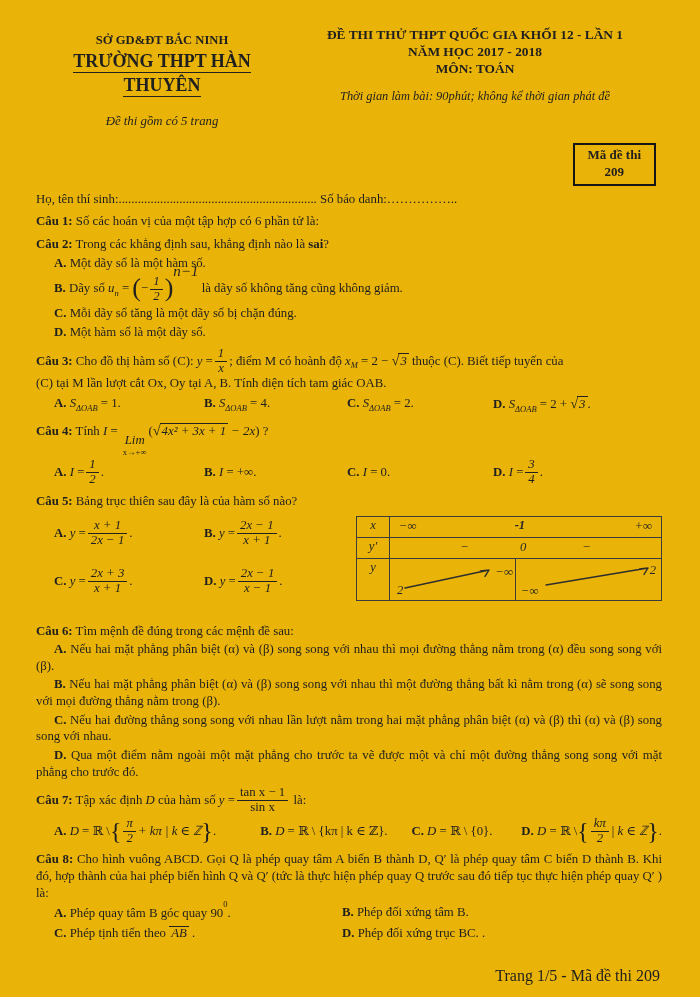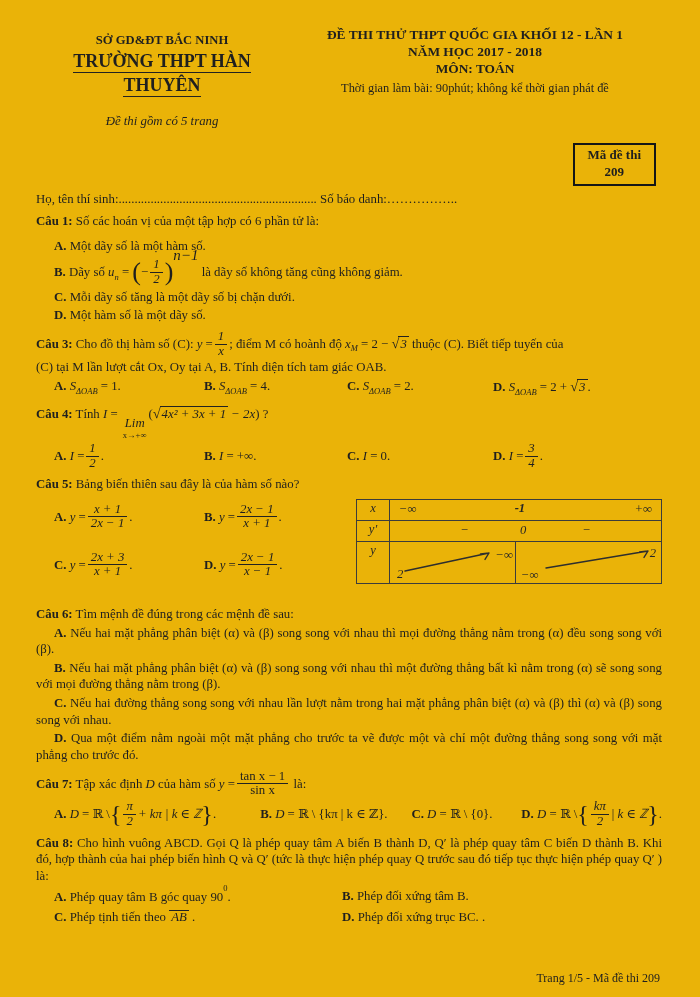--- a/index.html
+++ b/index.html
@@ -15,21 +15,21 @@
   .i{font-style:italic}
   
   .header{display:flex;}
   .h-left{width:252px;text-align:center;padding-top:6px;}
   .h-left .l1{font-weight:bold;font-size:12.6px;}
   .h-left .l2{font-weight:bold;font-size:18px;margin-top:2px;}
   .h-left .l2 span{border-bottom:1.5px solid #222;padding-bottom:1px;}
   .h-left .l3{font-style:italic;margin-top:16px;}
   .h-right{flex:1;text-align:center;}
   .h-right .t{font-weight:bold;font-size:13.4px;line-height:1.28;}
-  .h-right .n{font-size:12.4px;margin-top:4px;line-height:1.25;}
+  .h-right .n{font-style:italic;font-size:12.4px;margin-top:12px;line-height:1.25;}
   
   .coderow{display:flex;justify-content:flex-end;margin:13px 6px 0 0;}
   .codebox{border:2px solid #161616;text-align:center;font-weight:bold;
     padding:1px 13px 3px;font-size:13px;line-height:1.35;}
   
   .student{margin-top:5px;white-space:nowrap;overflow:hidden;}
   
   .q{margin-top:6px;}
   .qlabel{font-weight:bold;}
   .stem-par{text-align:justify;}
@@ -79,21 +79,21 @@
   .x1{left:9px;top:1px;} .x2{left:46%;top:0;font-weight:bold;} .x3{right:9px;top:1px;}
   .p1{left:26%;top:1px;} .p2{left:48%;top:1px;} .p3{left:71%;top:1px;}
   .halves{display:flex;height:100%;}
   .half{position:relative;}
   .halfL{width:46.5%;border-right:1.3px solid #3c3c3c;box-sizing:border-box;}
   .halfR{flex:1;}
   .ys{left:7px;bottom:1px;} .ye1{right:2px;top:5px;} .ys2{left:5px;bottom:0px;} .ye2{right:5px;top:3px;}
   .arr{position:absolute;}
   .arrL{left:13px;top:6px;} .arrR{left:28px;top:5px;}
   
-  .footer{margin-top:auto;text-align:right;padding-right:2px;font-size:12px;padding-top:4px;}
+  .footer{margin-top:auto;text-align:right;padding-right:2px;font-size:16px;padding-top:4px;}
 </style>
 </head>
 <body>
 
 <div class="page">
 
   <div class="header">
     <div class="h-left">
       <div class="l1">SỞ GD&amp;ĐT BẮC NINH</div>
       <div class="l2"><span>TRƯỜNG THPT HÀN THUYÊN</span></div>
@@ -120,33 +120,38 @@
   </div>
 
   <div class="q">
     <div>
       <span class="qlabel">Câu 1:</span>
       <span>Số các hoán vị của một tập hợp có 6 phần tử là:</span>
     </div>
   </div>
 
   <div class="q">
+    <div>
+      <span class="qlabel">Câu 2:</span>
+      <span>Trong các khẳng định sau, khẳng định nào là</span>
+      <span class="b">sai</span><span>?</span>
+    </div>
     <div class="optline">
       <span class="b">A.</span> <span>Một dãy số là một hàm số.</span>
     </div>
     <div class="optline mathline">
       <span class="b">B.</span>
       <span>Dãy số</span>
       <span class="i">u</span><sub class="vs">n</sub>
       <span>=</span>
       <span class="bigp">(</span><span>−</span><span class="frac"><span class="fn">1</span><span class="fd">2</span></span><span class="bigp">)</span><sup class="exp">n−1</sup>
       <span>là dãy số không tăng cũng không giảm.</span>
     </div>
     <div class="optline">
-      <span class="b">C.</span> <span>Mỗi dãy số tăng là một dãy số bị chặn dưới.</span>
+      <span class="b">C.</span> <span>Mỗi dãy số tăng là một dãy số bị chặn đúng.</span>
     </div>
     <div class="optline">
       <span class="b">D.</span> <span>Một hàm số là một dãy số.</span>
     </div>
   </div>
 
   <div class="q">
     <div class="mathline">
       <span class="qlabel">Câu 3:</span>
       <span>Cho đồ thị hàm số (C):</span>
@@ -183,21 +188,21 @@
       <span class="opt"><span class="b">A.</span> <span class="i">I</span> <span>=</span><span class="frac"><span class="fn">1</span><span class="fd">2</span></span><span>.</span></span>
       <span class="opt"><span class="b">B.</span> <span class="i">I</span> <span>= +∞.</span></span>
       <span class="opt"><span class="b">C.</span> <span class="i">I</span> <span>= 0.</span></span>
       <span class="opt"><span class="b">D.</span> <span class="i">I</span> <span>=</span><span class="frac"><span class="fn">3</span><span class="fd">4</span></span><span>.</span></span>
     </div>
   </div>
 
   <div class="q">
     <div>
       <span class="qlabel">Câu 5:</span>
-      <span>Bảng biến thiên sau đây là của hàm số nào?</span>
+      <span>Bảng trục thiên sau đây là của hàm số nào?</span>
     </div>
     <div class="q5wrap">
       <div class="q5opts">
         <span class="opt"><span class="b">A.</span> <span class="i">y</span> <span>=</span><span class="frac"><span class="fn">x + 1</span><span class="fd">2x − 1</span></span><span>.</span></span>
         <span class="opt"><span class="b">B.</span> <span class="i">y</span> <span>=</span><span class="frac"><span class="fn">2x − 1</span><span class="fd">x + 1</span></span><span>.</span></span>
         <span class="opt"><span class="b">C.</span> <span class="i">y</span> <span>=</span><span class="frac"><span class="fn">2x + 3</span><span class="fd">x + 1</span></span><span>.</span></span>
         <span class="opt"><span class="b">D.</span> <span class="i">y</span> <span>=</span><span class="frac"><span class="fn">2x − 1</span><span class="fd">x − 1</span></span><span>.</span></span>
       </div>
       <div class="vtable">
         <div class="vrow r1">

